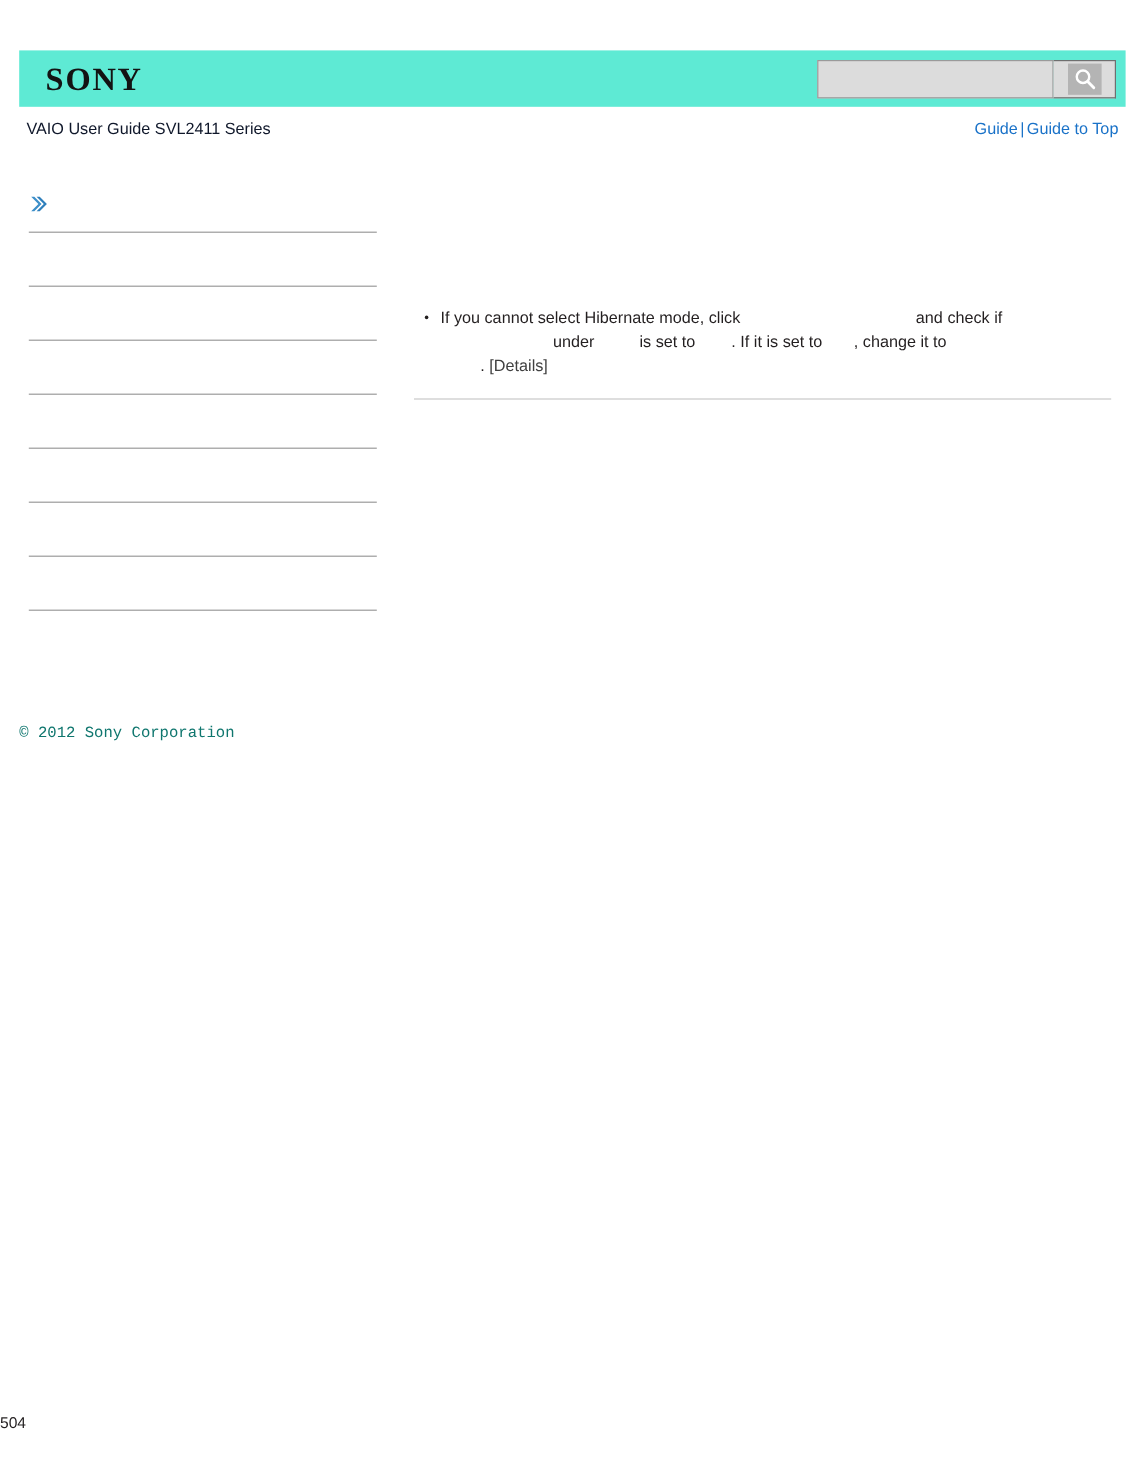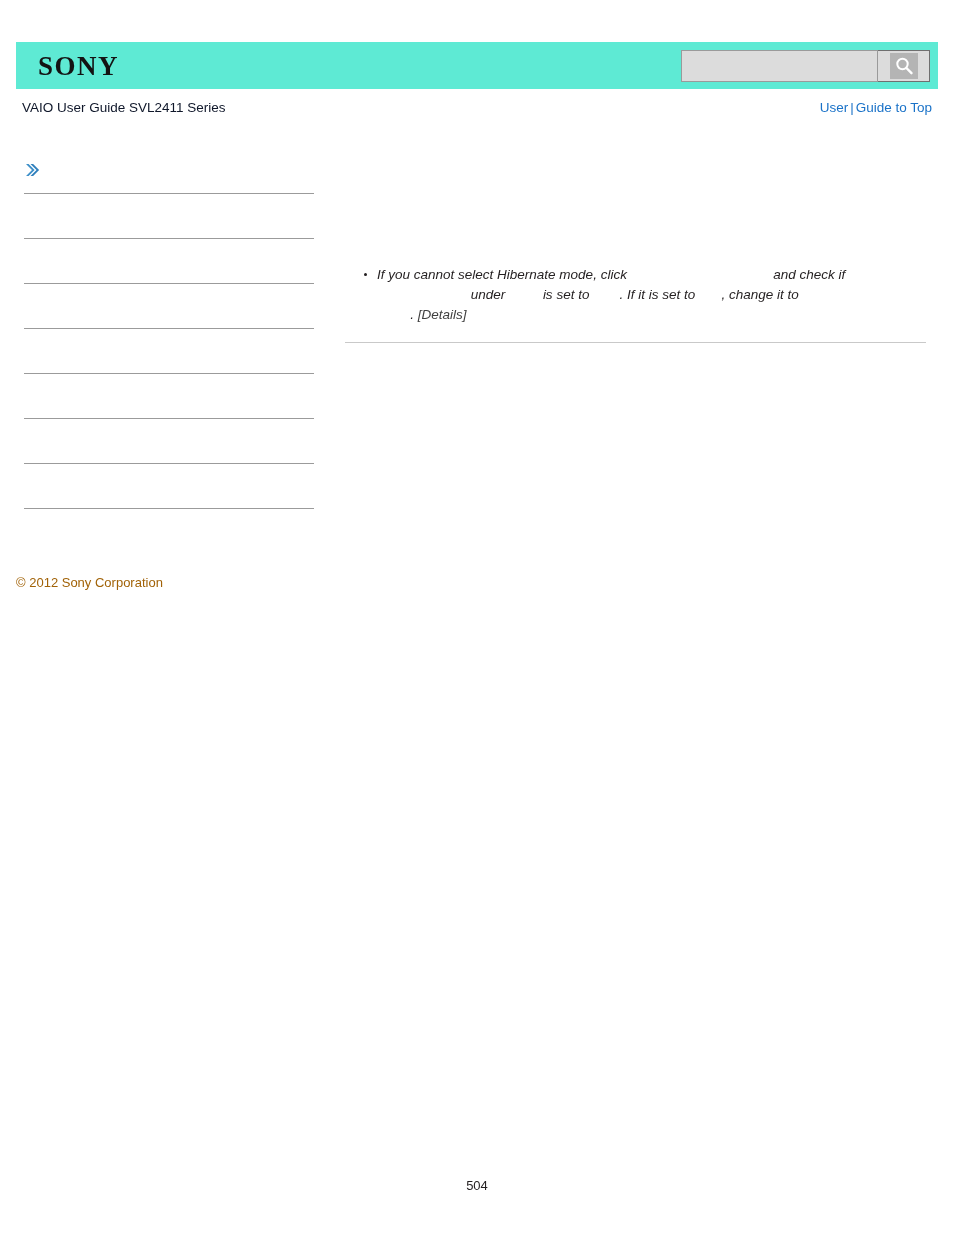--- a/index.html
+++ b/index.html
@@ -166,38 +166,38 @@
     left: 0;
     bottom: 0;
     width: 290px;
     height: 1px;
     background: #9b9b9b;
   }
 
   .copyright {
     position: absolute;
     left: 16px;
-    top: 575px;
+    top: 603px;
     font-size: 13px;
-    color: #a16207;
-    white-space: nowrap;
+    color: #0f766e;
+    white-space: nowrap;
+    font-family: Liberation Mono, monospace;
   }
 
   
   .content {
     position: absolute;
     left: 345px;
     top: 255px;
     width: 581px;
   }
   .bullet-list {
-    margin: 10px;
+    margin: 0;
     padding: 0;
     list-style: none;
-    font-style: italic;
   }
   .bullet-item {
     position: relative;
     padding-left: 22px;
     font-size: 13.5px;
     line-height: 20px;
     color: #231f20;
   }
   .bullet-item::before {
     content: "";
@@ -226,21 +226,20 @@
     background: #c9c9c9;
     width: 581px;
   }
 
   
   .page-number {
     position: absolute;
     left: 0;
     top: 1178px;
     width: 954px;
-    text-align: center;
     font-size: 13px;
     color: #231f20;
   }
 </style>
 </head>
 <body>
 
 <div class="header-bar">
   <div class="sony-logo">SONY</div>
 
@@ -253,21 +252,21 @@
           <line x1="12.4" y1="12" x2="17.5" y2="17.2" stroke="#ffffff" stroke-width="2.4" stroke-linecap="round"></line>
         </svg>
       </span>
     </button>
   </div>
 </div>
 
 <div class="title-row">
   <div class="guide-title">VAIO User Guide SVL2411 Series</div>
   <div class="nav-links">
-    <a href="#">User</a><span class="nav-sep">|</span><a href="#">Guide to Top</a>
+    <a href="#">Guide</a><span class="nav-sep">|</span><a href="#">Guide to Top</a>
   </div>
 </div>
 
 <div class="sidebar">
 
   <div class="breadcrumb-row">
     <span class="chevron-icon">
       <svg width="18" height="18" viewBox="0 0 18 18">
         <path d="M3 3 L9 9 L3 15 L5.6 15 L11.6 9 L5.6 3 Z" fill="#3d8fc9"></path>
         <path d="M7.5 3 L13.5 9 L7.5 15 L10.1 15 L16.1 9 L10.1 3 Z" fill="#2f7fbc"></path>

